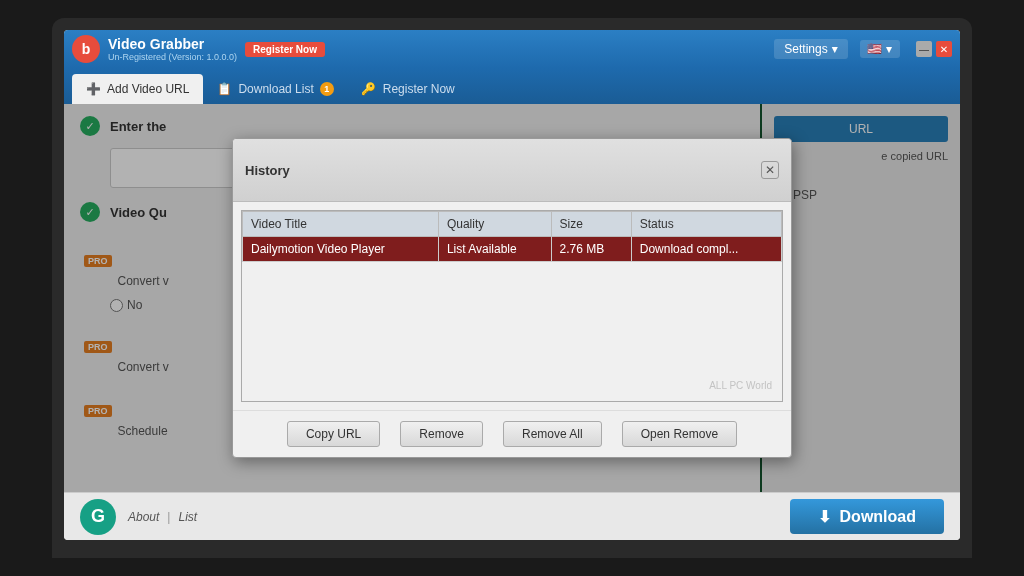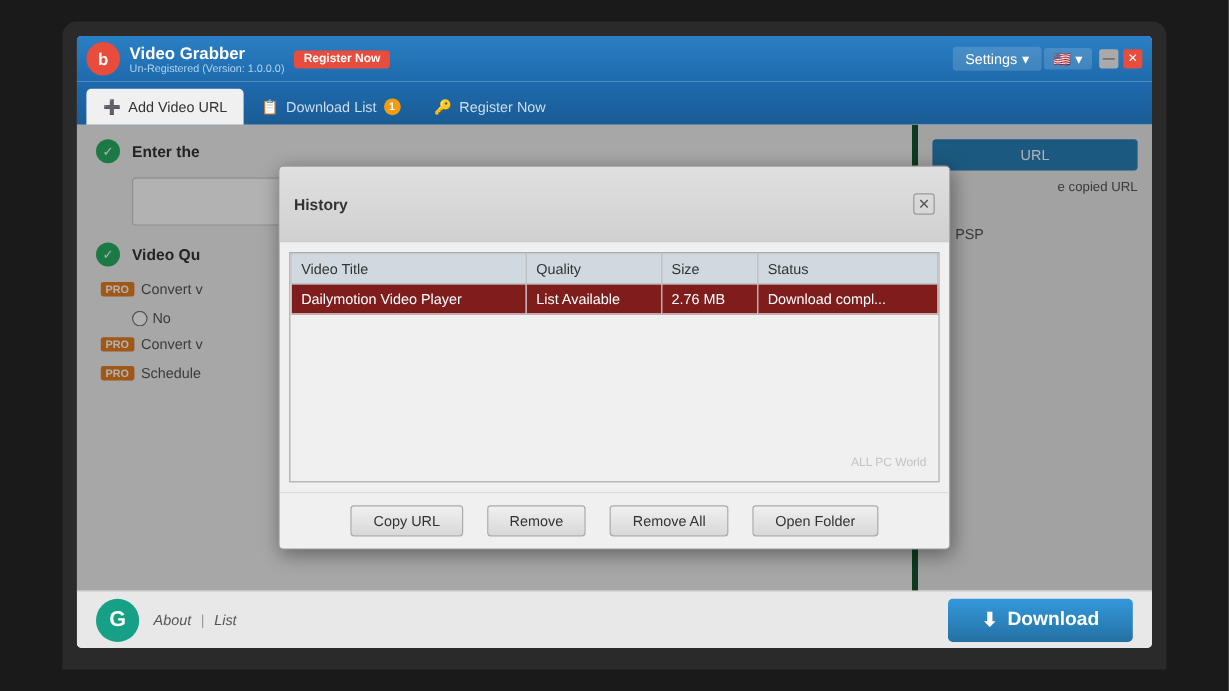--- a/index.html
+++ b/index.html
@@ -78,21 +78,21 @@
       color: white;
       font-size: 10px;
       padding: 2px 8px;
       border-radius: 3px;
       font-weight: bold;
     }
     .title-bar-right {
       margin-left: auto;
       display: flex;
       align-items: center;
-      gap: 2px;
+      gap: 12px;
     }
     .settings-btn {
       background: rgba(255,255,255,0.15);
       color: white;
       border: none;
       padding: 3px 10px;
       border-radius: 3px;
       font-size: 12px;
       cursor: pointer;
       display: flex;
@@ -207,21 +207,21 @@
       margin-left: 30px;
     }
 
     .right-panel-stub {
       position: absolute;
       right: 0;
       top: 0;
       bottom: 0;
       width: 200px;
       background: #e8e8e8;
-      border-left: 5px solid #14532d;
+      border-left: 2px solid #14532d;
       display: flex;
       flex-direction: column;
       padding: 12px;
     }
     .paste-url-btn {
       background: #2980b9;
       color: white;
       border: none;
       padding: 6px 12px;
       border-radius: 3px;
@@ -248,20 +248,21 @@
     .pro-row {
       display: flex;
       align-items: center;
       gap: 6px;
       margin-bottom: 10px;
       margin-left: 4px;
     }
     .pro-row-text {
       font-size: 12px;
       color: #555;
+      margin-top: 40px;
     }
 
     
     .bottom-bar {
       height: 48px;
       background: #e8e8e8;
       border-top: 1px solid #ccc;
       display: flex;
       align-items: center;
       padding: 0 16px;
@@ -540,21 +541,21 @@
                   </tbody>
                 </table>
                 <div class="watermark">ALL PC World</div>
               </div>
             </div>
 
             <div class="modal-footer">
               <button class="modal-btn">Copy URL</button>
               <button class="modal-btn">Remove</button>
               <button class="modal-btn">Remove All</button>
-              <button class="modal-btn">Open Folder</button>
+              <button class="modal-btn">Open Remove</button>
             </div>
           </div>
         </div>
       </div>
 
       <div class="bottom-bar">
         <div class="logo-g">
           <span>G</span>
         </div>
         <div class="footer-links">

